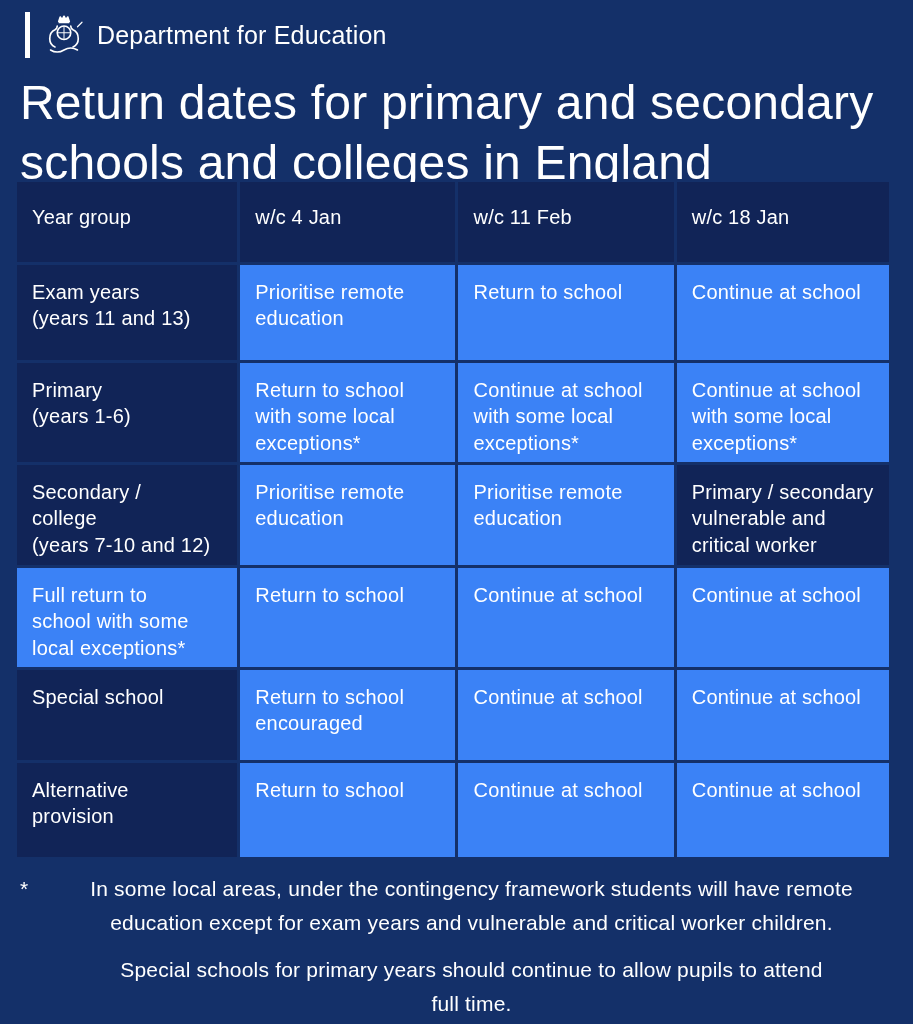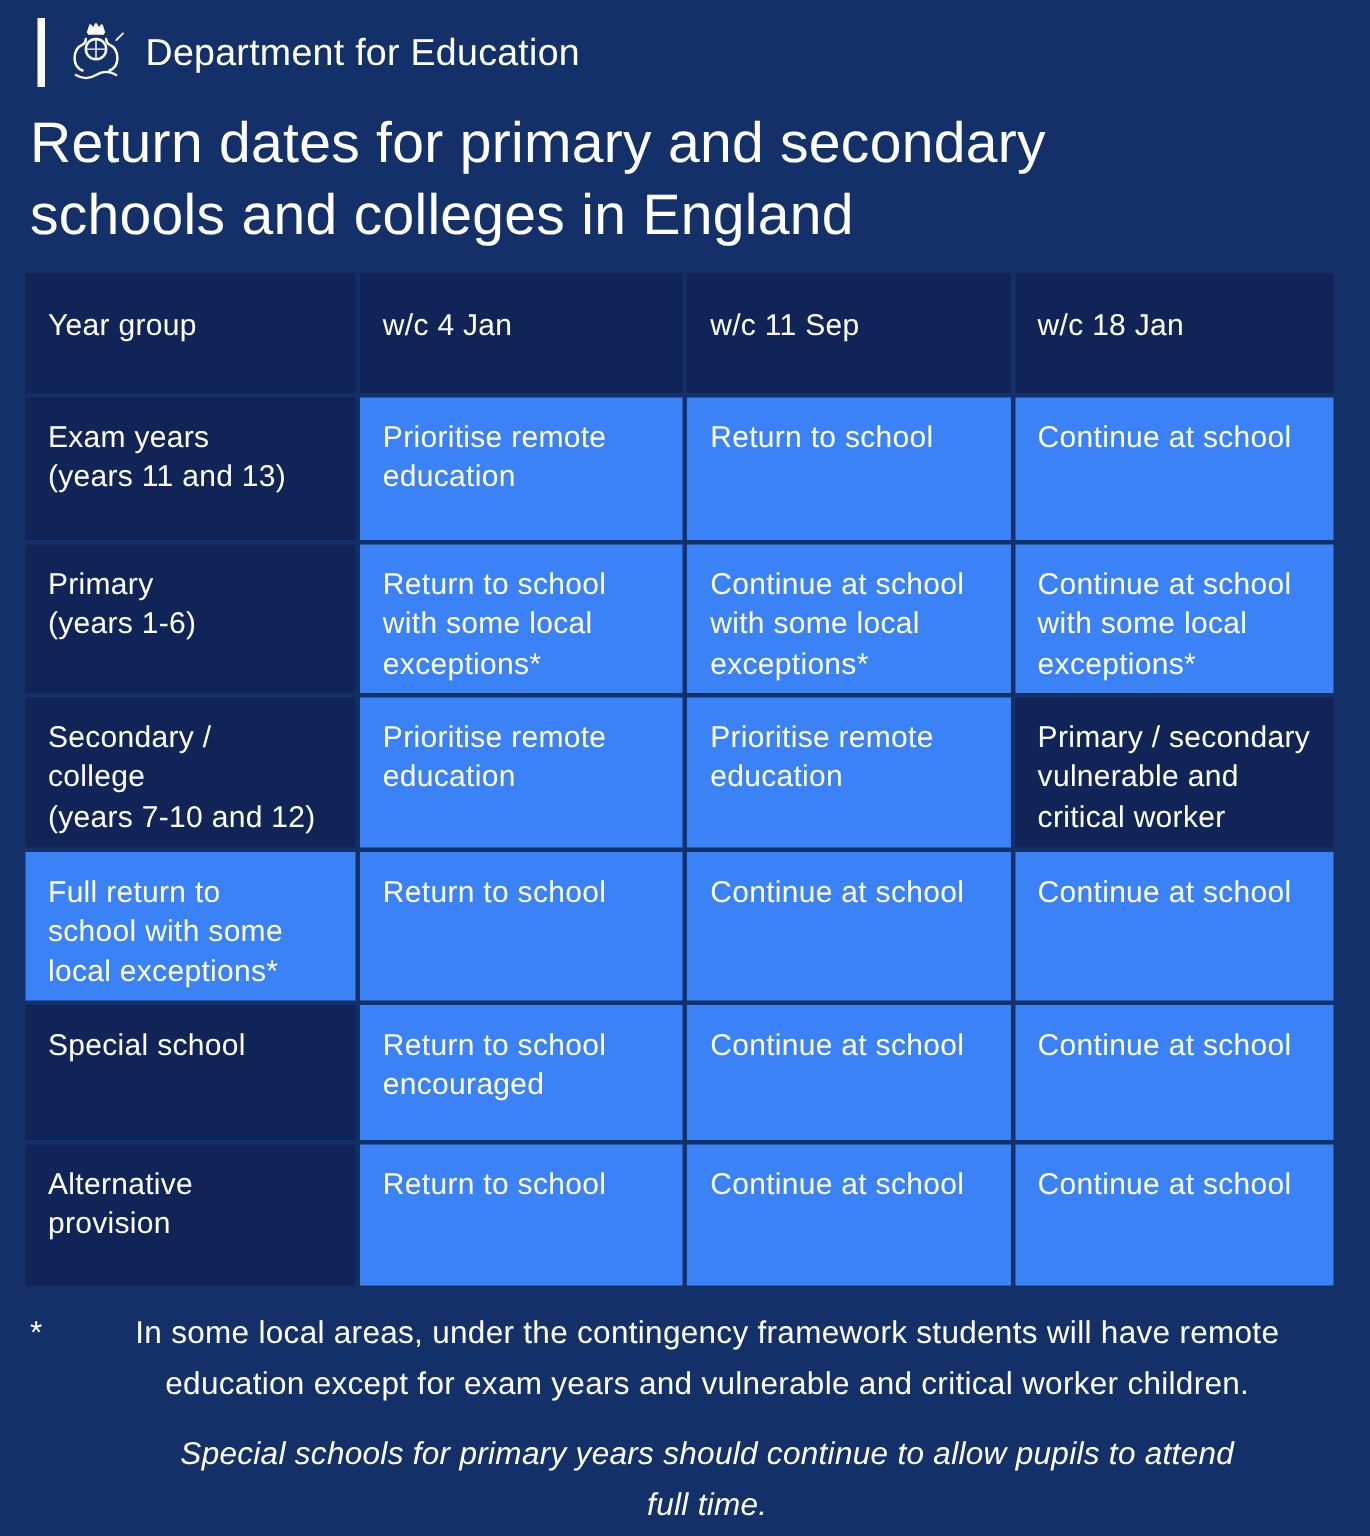--- a/index.html
+++ b/index.html
@@ -44,21 +44,21 @@
     letter-spacing: 0.2px;
     margin-left: 8px;
     white-space: nowrap;
   }
 
   
   .page-title {
     position: absolute;
     top: 73px;
     left: 20px;
-    font-size: 38px;
+    font-size: 48px;
     line-height: 1.25;
     font-weight: 400;
     letter-spacing: 0.2px;
     white-space: pre-line;
   }
 
   
   .grid {
     position: absolute;
     top: 182px;
@@ -95,21 +95,21 @@
     flex: 0 0 auto;
   }
   .footnote .paras { flex: 1; }
   .footnote p {
     font-size: 21px;
     line-height: 1.6;
     letter-spacing: 0.2px;
     white-space: pre-line;
     text-align: center;
   }
-  .footnote p + p { margin-top: 14px; font-style: italic; }
+  .footnote p + p { margin-top: 14px; }
 </style>
 </head>
 <body>
 
 <div class="page">
 
   <div class="masthead">
     <div class="bar"></div>
     <div class="crest">
       <svg width="48" height="44" viewBox="0 0 64 56" aria-hidden="true">
@@ -128,21 +128,21 @@
     <div class="org-name">Department for Education</div>
   </div>
 
   <h1 class="page-title">Return dates for primary and secondary
 schools and colleges in England</h1>
 
   <div class="grid">
 
     <div class="cell dark head">Year group</div>
     <div class="cell dark head">w/c 4 Jan</div>
-    <div class="cell dark head">w/c 11 Sep</div>
+    <div class="cell dark head">w/c 11 Feb</div>
     <div class="cell dark head">w/c 18 Jan</div>
 
     <div class="cell dark">Exam years
 (years 11 and 13)</div>
     <div class="cell blue">Prioritise remote
 education</div>
     <div class="cell blue">Return to school</div>
     <div class="cell blue">Continue at school</div>
 
     <div class="cell dark">Primary

